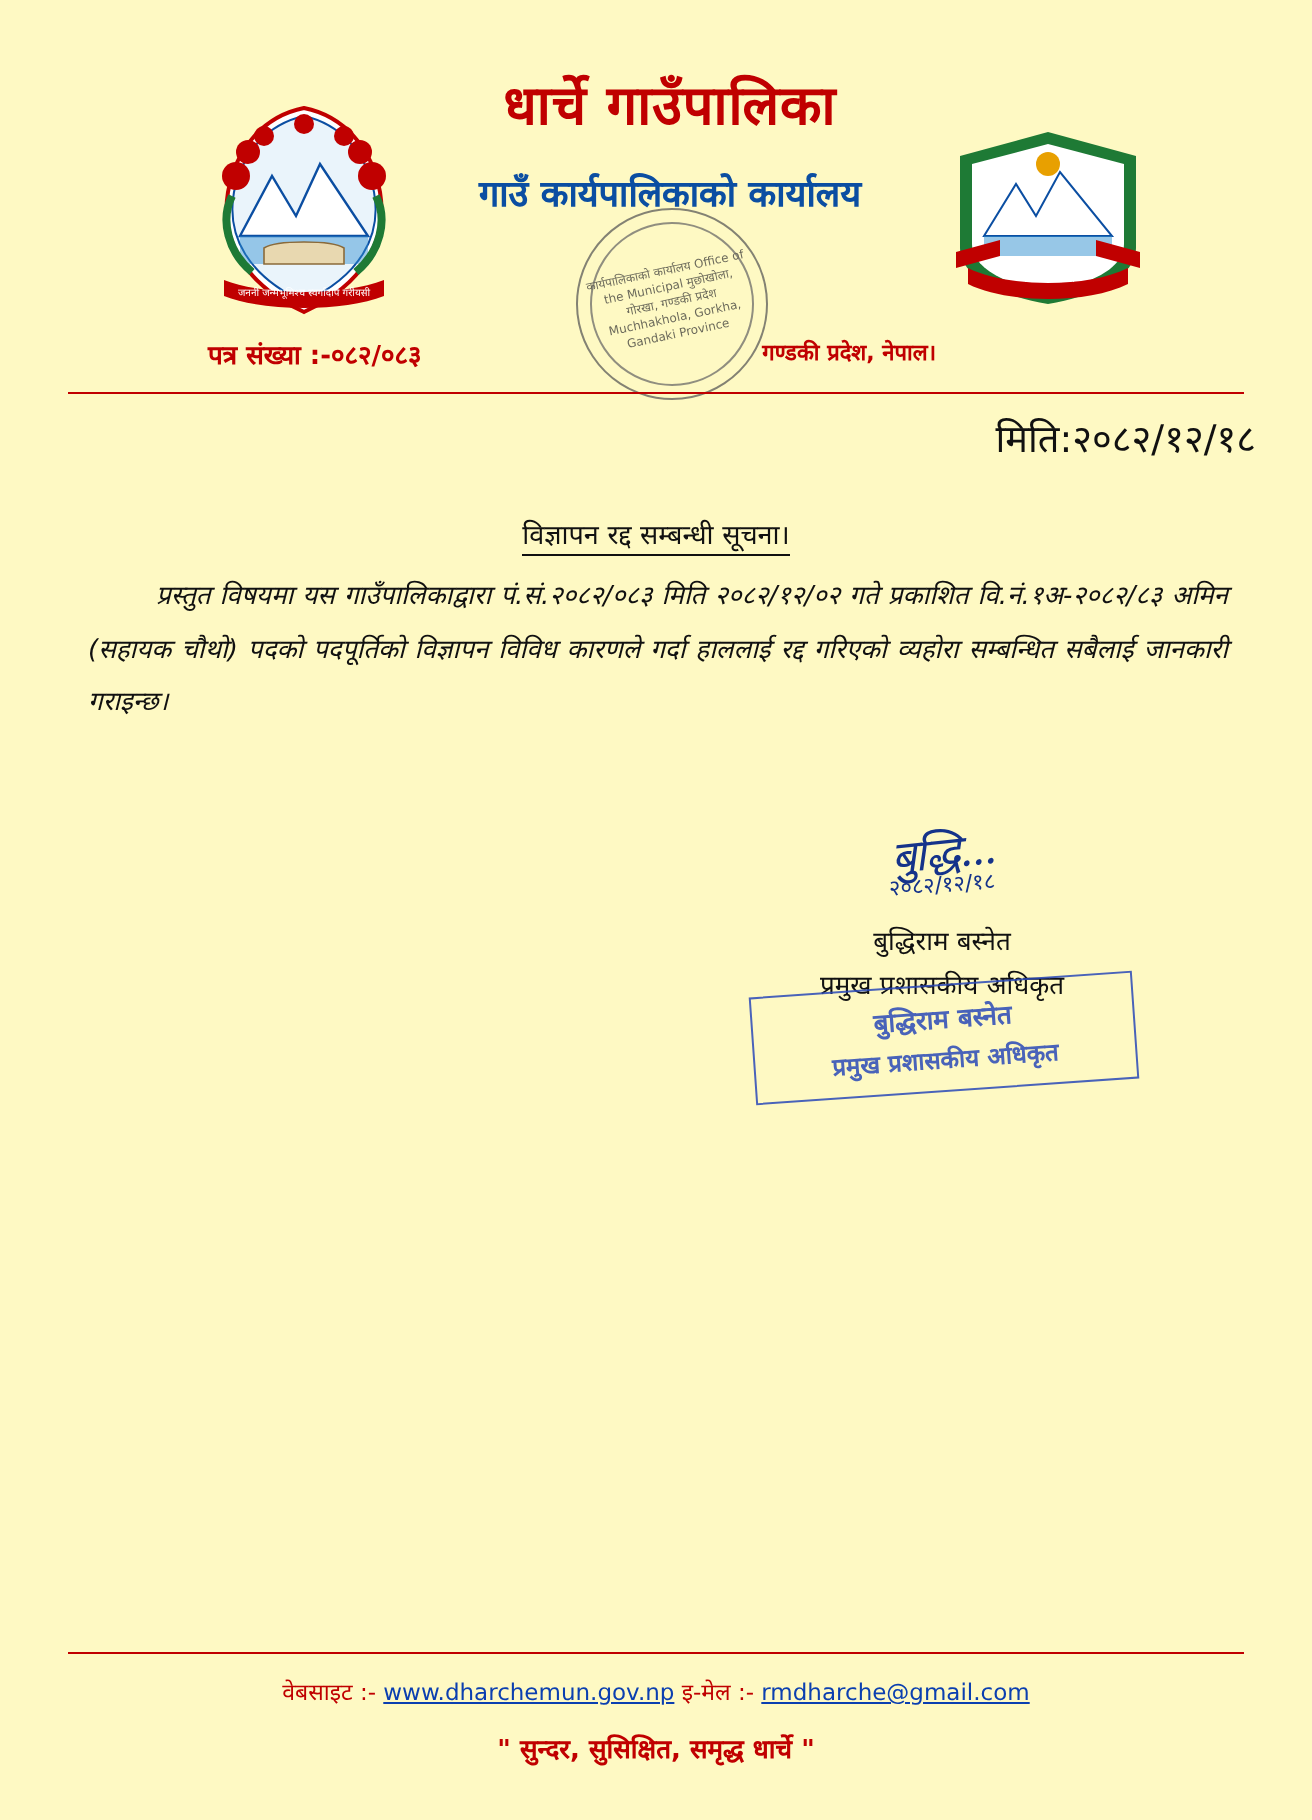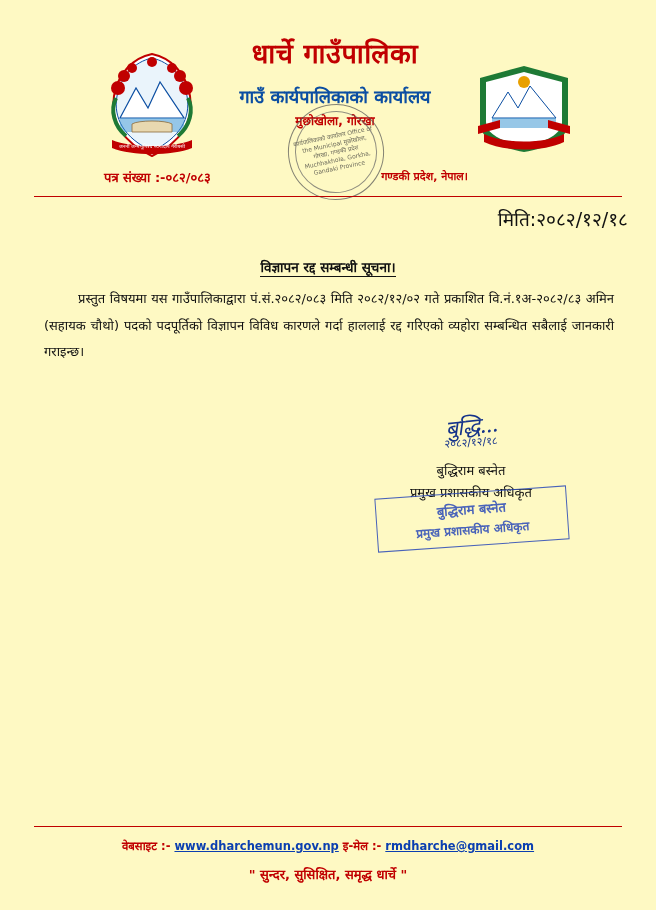--- a/index.html
+++ b/index.html
@@ -145,37 +145,38 @@
   }
 
   
   .subject {
     position: absolute;
     left: 0; top: 258px;
     width: 656px;
     text-align: center;
     font-family: "DejaVu Sans", sans-serif;
     font-size: 13.5px;
-    font-weight: bold;
+    font-weight: normal;
   }
   .subject span {
     border-bottom: 1.2px solid #111;
     padding-bottom: 1px;
   }
 
   
   .body-text {
     position: absolute;
     left: 44px; top: 286px;
     width: 570px;
     font-family: "DejaVu Sans", sans-serif;
     font-size: 13px;
     line-height: 2.05;
     text-align: justify;
     color: #111;
+    font-style: italic;
   }
   .para {
     text-indent: 34px;
     margin: 0 0 10px 0;
   }
   .note {
     text-indent: 0;
     margin: 14px 0 0 0;
   }
 
@@ -244,21 +245,20 @@
   .footer {
     position: absolute;
     left: 0; top: 838px;
     width: 656px;
     text-align: center;
     font-family: "DejaVu Sans", sans-serif;
   }
   .footer-line1 {
     font-size: 11.5px;
     color: #c00000;
-    font-weight: bold;
   }
   .footer-line1 a {
     color: #0b3fb0;
     text-decoration: underline;
   }
   .footer-line2 {
     margin-top: 12px;
     font-size: 13px;
     font-weight: bold;
     color: #c00000;
@@ -303,21 +303,20 @@
       <circle cx="54" cy="20" r="6" fill="#e8a000"></circle>
       <path d="M8 64 L30 58 L30 66 L8 72 Z" fill="#c00000"></path>
       <path d="M100 64 L78 58 L78 66 L100 72 Z" fill="#c00000"></path>
       <path d="M14 72 C34 82 74 82 94 72 L94 80 C74 90 34 90 14 80 Z" fill="#c00000"></path>
       <text x="54" y="79" font-size="4.5" fill="#ffffff" text-anchor="middle" font-family="DejaVu Sans, sans-serif">धार्चे गाउँपालिका</text>
     </svg>
 
     <div class="title-block">
       <div class="muni-name">धार्चे गाउँपालिका</div>
       <div class="office-name">गाउँ कार्यपालिकाको कार्यालय</div>
-      <div class="place-name">मुछोखोला, गोरखा</div>
     </div>
 
     <div class="seal">
       <span>कार्यपालिकाको कार्यालय  Office of the Municipal  मुछोखोला, गोरखा, गण्डकी प्रदेश  Muchhakhola, Gorkha, Gandaki Province</span>
     </div>
   </div>
 
   <div class="ref-row">
     <div class="ref-left">पत्र संख्या :-०८२/०८३</div>
     <div class="ref-right">गण्डकी प्रदेश, नेपाल।</div>

